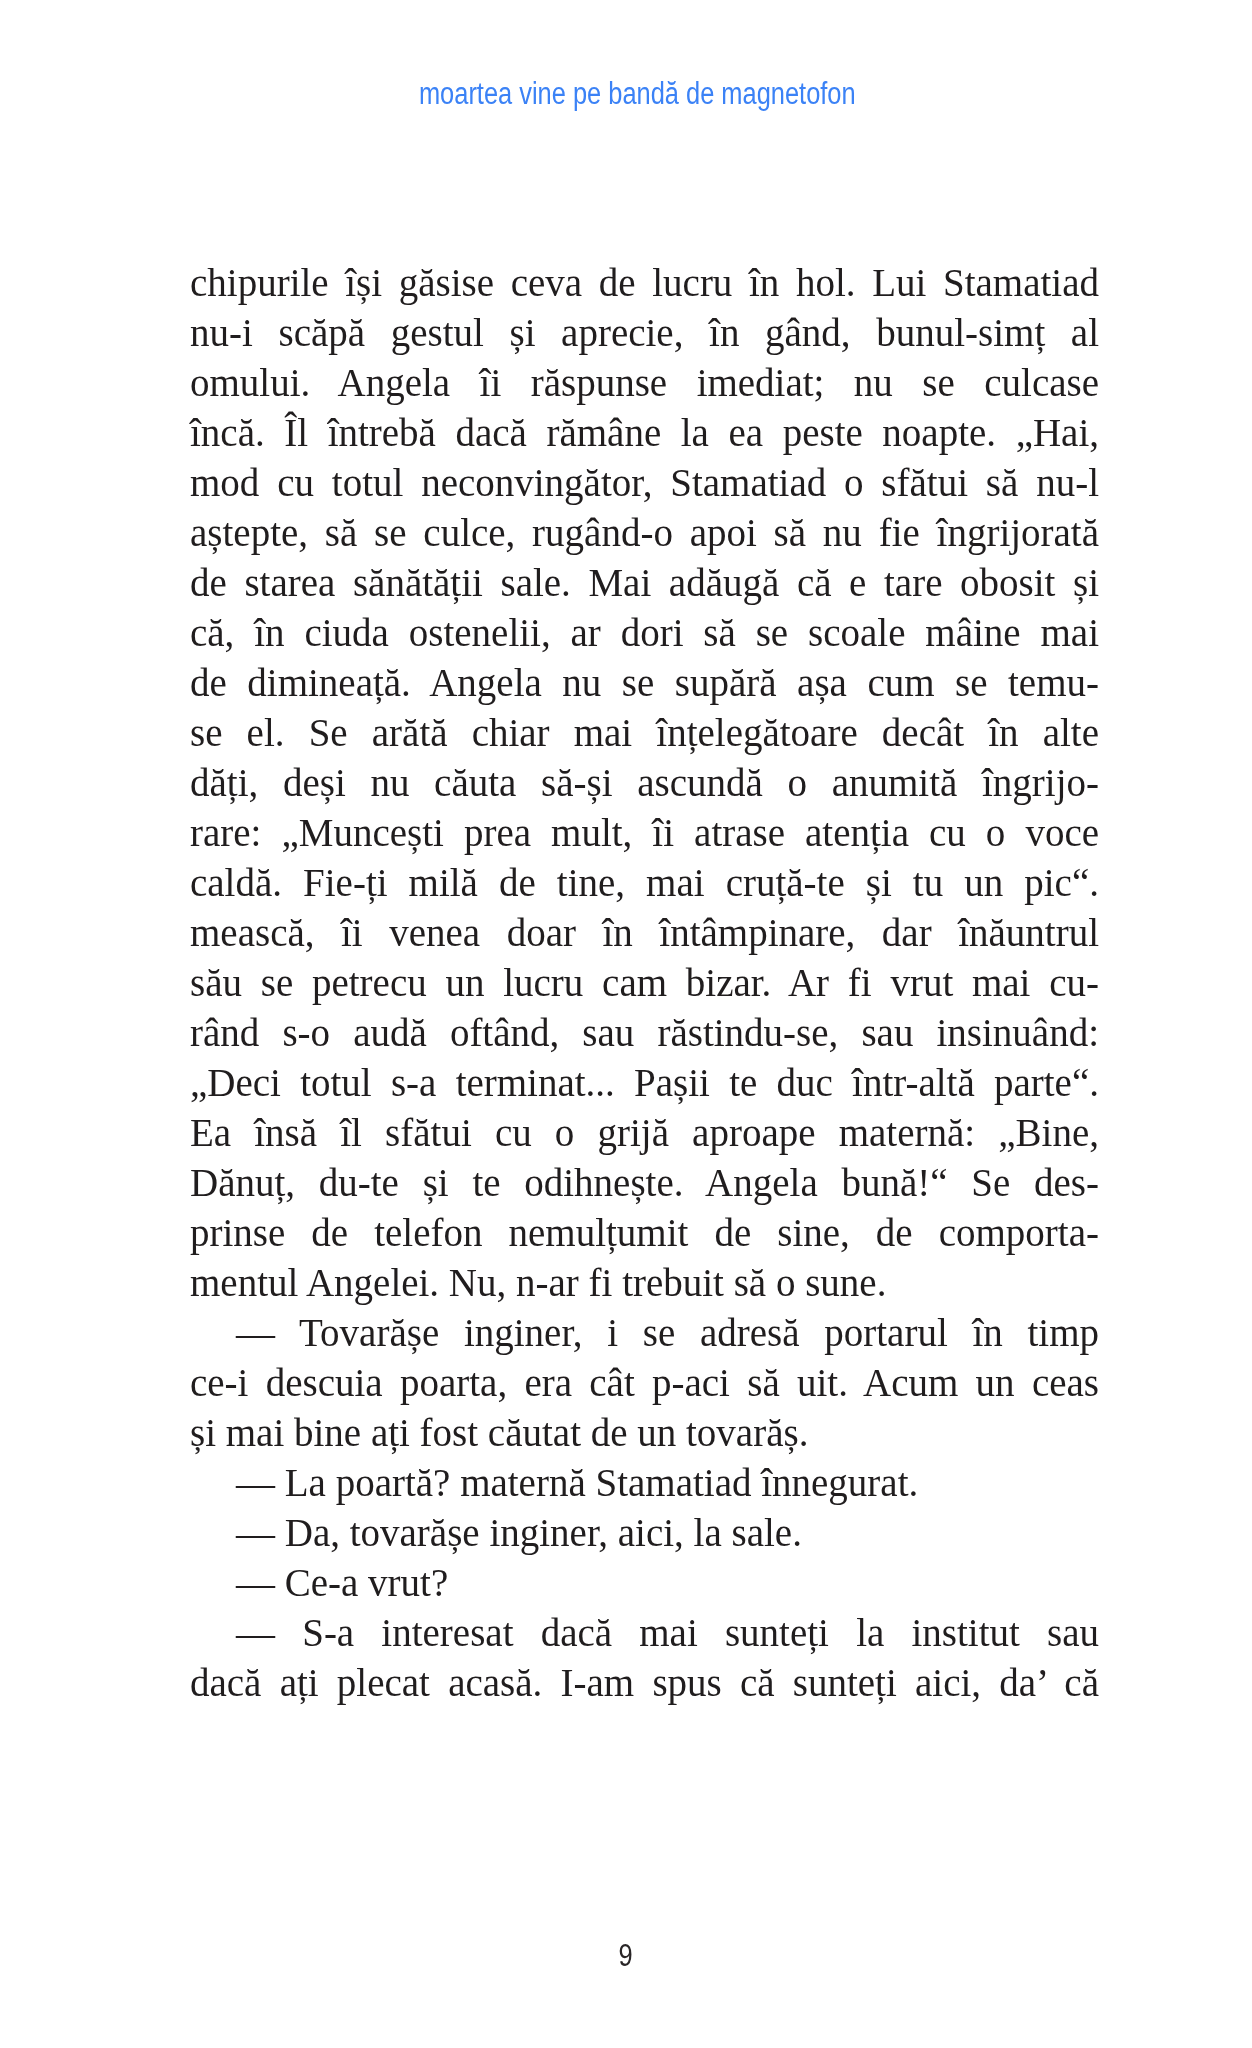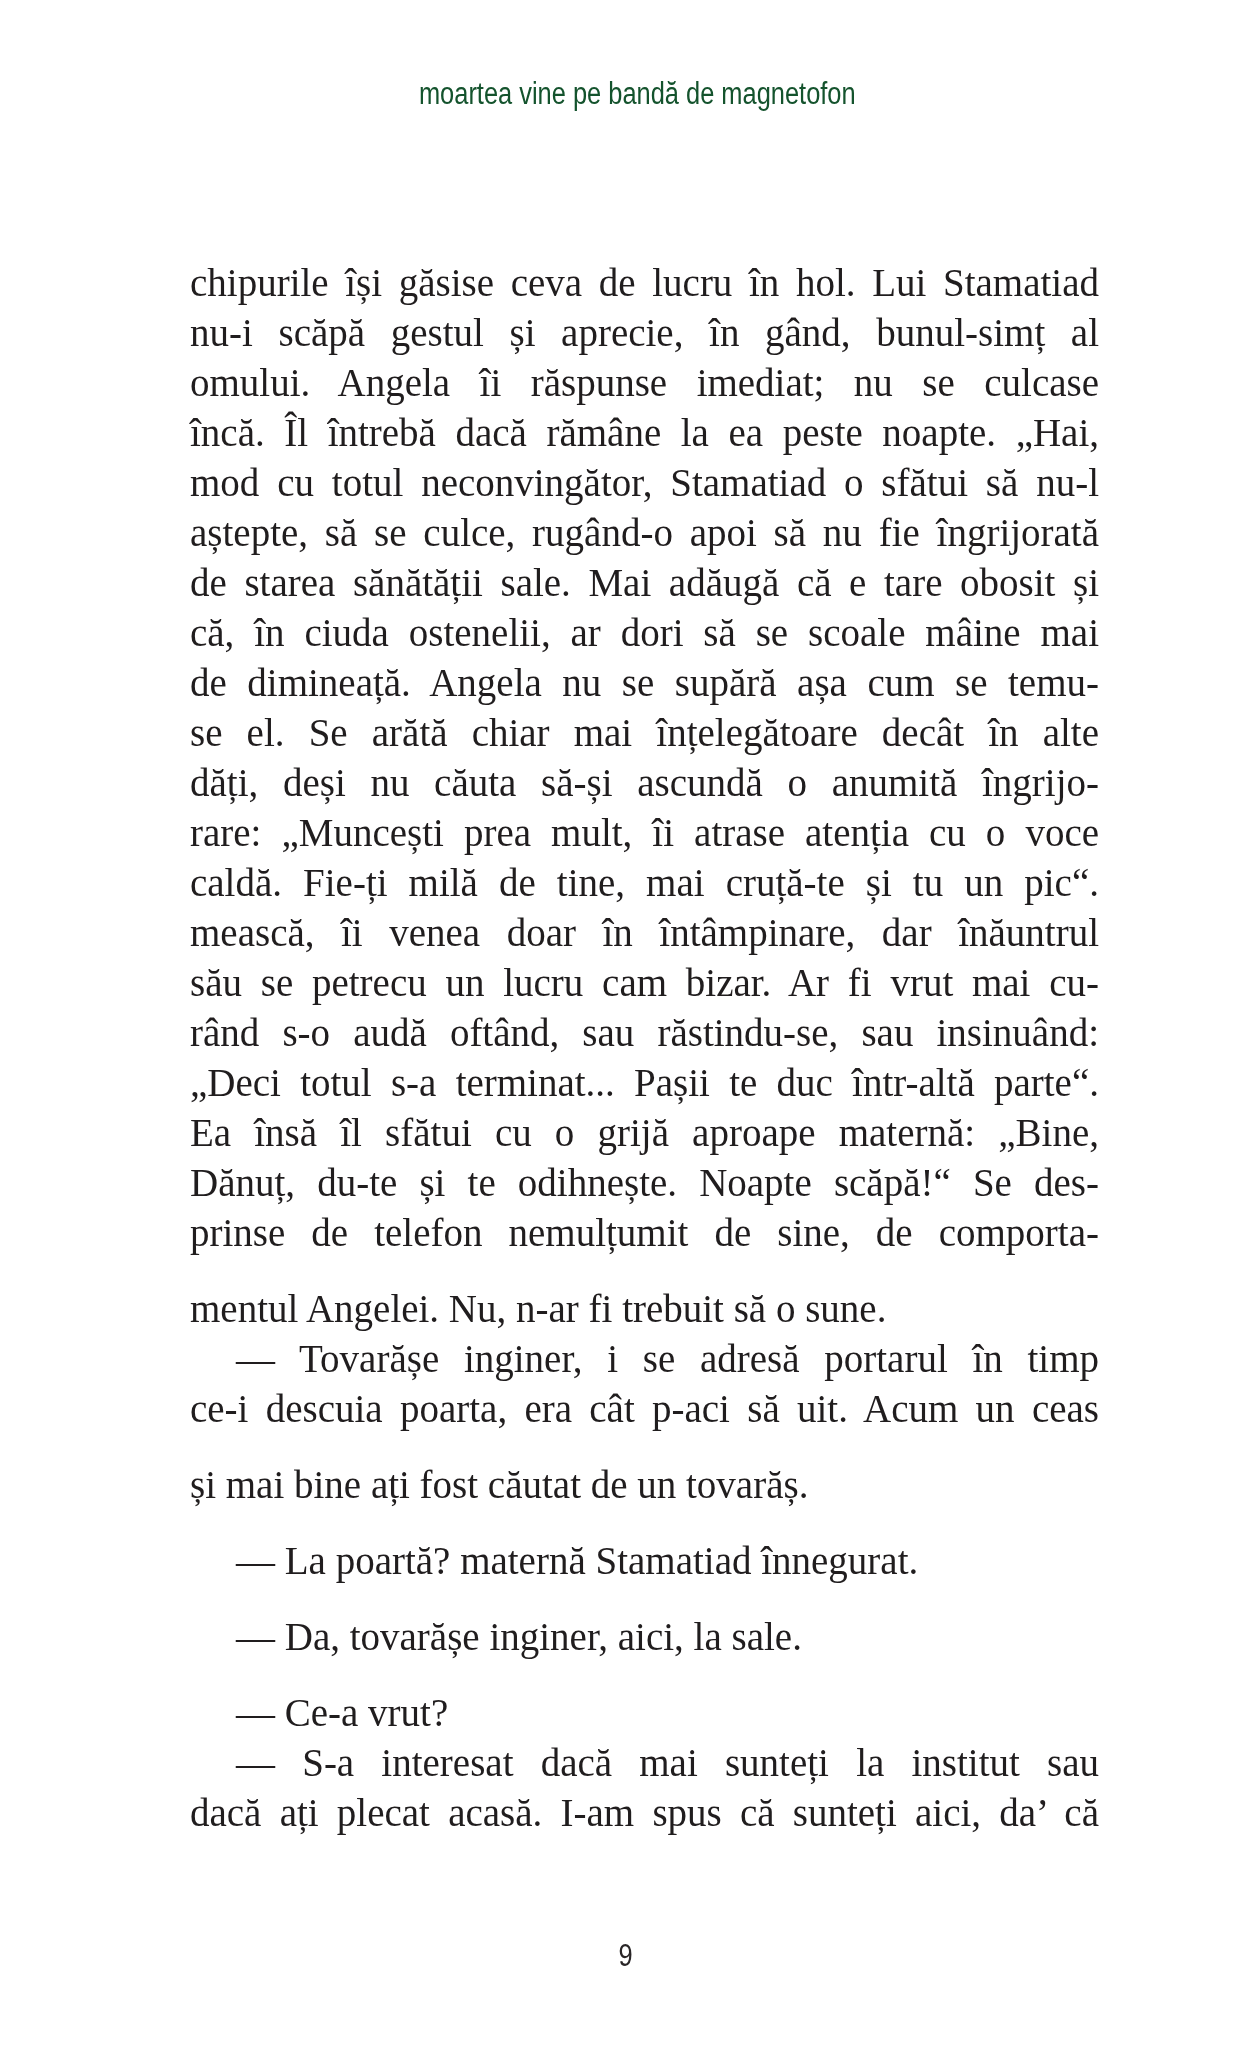--- a/index.html
+++ b/index.html
@@ -18,42 +18,42 @@
   }
   .running-header {
     position: absolute;
     top: 76px;
     left: 183px;
     width: 909px;
     text-align: center;
     font-family: "Liberation Sans", sans-serif;
     font-size: 31px;
     line-height: 36px;
-    color: #14532d;
+    color: #3b82f6;
   }
   .cond {
     display: inline-block;
     transform: scaleX(0.82);
     transform-origin: 50% 50%;
   }
   .body-text {
     position: absolute;
     left: 190px;
     top: 258px;
     width: 909px;
     font-size: 39px;
     line-height: 50px;
     color: #201d1e;
   }
   .line {
     text-align: justify;
     text-align-last: justify;
     white-space: normal;
   }
-  .line.last { text-align-last: left; margin-top: 26px; }
+  .line.last { text-align-last: left; }
   .line.ind  { text-indent: 46px; }
   .page-number {
     position: absolute;
     top: 1938px;
     left: 0;
     width: 1252px;
     text-align: center;
     font-family: "Liberation Sans", sans-serif;
     font-size: 31px;
     line-height: 36px;
@@ -81,21 +81,21 @@
     <div class="line j">de dimineață. Angela nu se supără așa cum se temu-</div>
     <div class="line j">se el. Se arătă chiar mai înțelegătoare decât în alte</div>
     <div class="line j">dăți, deși nu căuta să-și ascundă o anumită îngrijo-</div>
     <div class="line j">rare: „Muncești prea mult, îi atrase atenția cu o voce</div>
     <div class="line j">caldă. Fie-ți milă de tine, mai cruță-te și tu un pic“.</div>
     <div class="line j">mească, îi venea doar în întâmpinare, dar înăuntrul</div>
     <div class="line j">său se petrecu un lucru cam bizar. Ar fi vrut mai cu-</div>
     <div class="line j">rând s-o audă oftând, sau răstindu-se, sau insinuând:</div>
     <div class="line j">„Deci totul s-a terminat... Pașii te duc într-altă parte“.</div>
     <div class="line j">Ea însă îl sfătui cu o grijă aproape maternă: „Bine,</div>
-    <div class="line j">Dănuț, du-te și te odihnește. Noapte scăpă!“ Se des-</div>
+    <div class="line j">Dănuț, du-te și te odihnește. Angela bună!“ Se des-</div>
     <div class="line j">prinse de telefon nemulțumit de sine, de comporta-</div>
     <div class="line last">mentul Angelei. Nu, n-ar fi trebuit să o sune.</div>
     <div class="line j ind">— Tovarășe inginer, i se adresă portarul în timp</div>
     <div class="line j">ce-i descuia poarta, era cât p-aci să uit. Acum un ceas</div>
     <div class="line last">și mai bine ați fost căutat de un tovarăș.</div>
     <div class="line last ind">— La poartă? maternă Stamatiad înnegurat.</div>
     <div class="line last ind">— Da, tovarășe inginer, aici, la sale.</div>
     <div class="line last ind">— Ce-a vrut?</div>
     <div class="line j ind">— S-a interesat dacă mai sunteți la institut sau</div>
     <div class="line j">dacă ați plecat acasă. I-am spus că sunteți aici, da’ că</div>

